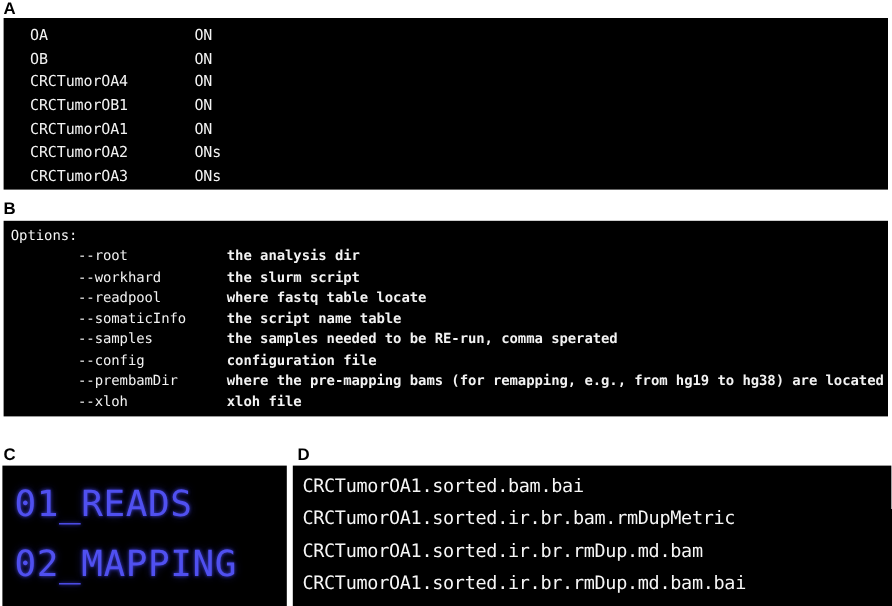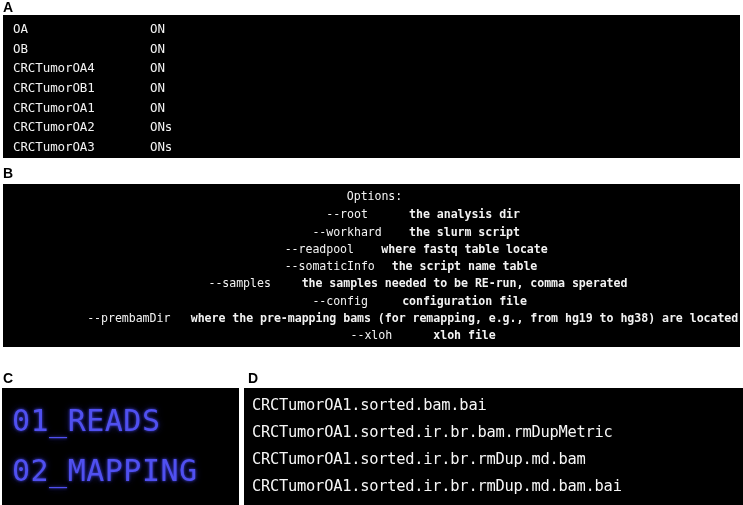--- a/index.html
+++ b/index.html
@@ -43,27 +43,26 @@
   
   .term {
     position: absolute;
     background: #000000;
     overflow: hidden;
     box-sizing: border-box;
   }
   .term-a {
     left: 3px; top: 15px;
     width: 737px; height: 143px;
-    padding: 4px 0 0 10px;
+    padding: 4px 0 0 22px;
   }
   .term-b {
     left: 3px; top: 184px;
     width: 737px; height: 163px;
     padding: 4px 0 0 4px;
-    text-align: center;
   }
   .term-c {
     left: 2px; top: 388px;
     width: 237px; height: 117px;
     padding: 0;
   }
   .term-d {
     left: 244px; top: 388px;
     width: 499px; height: 152px;
     padding: 4px 0 0 8px;

